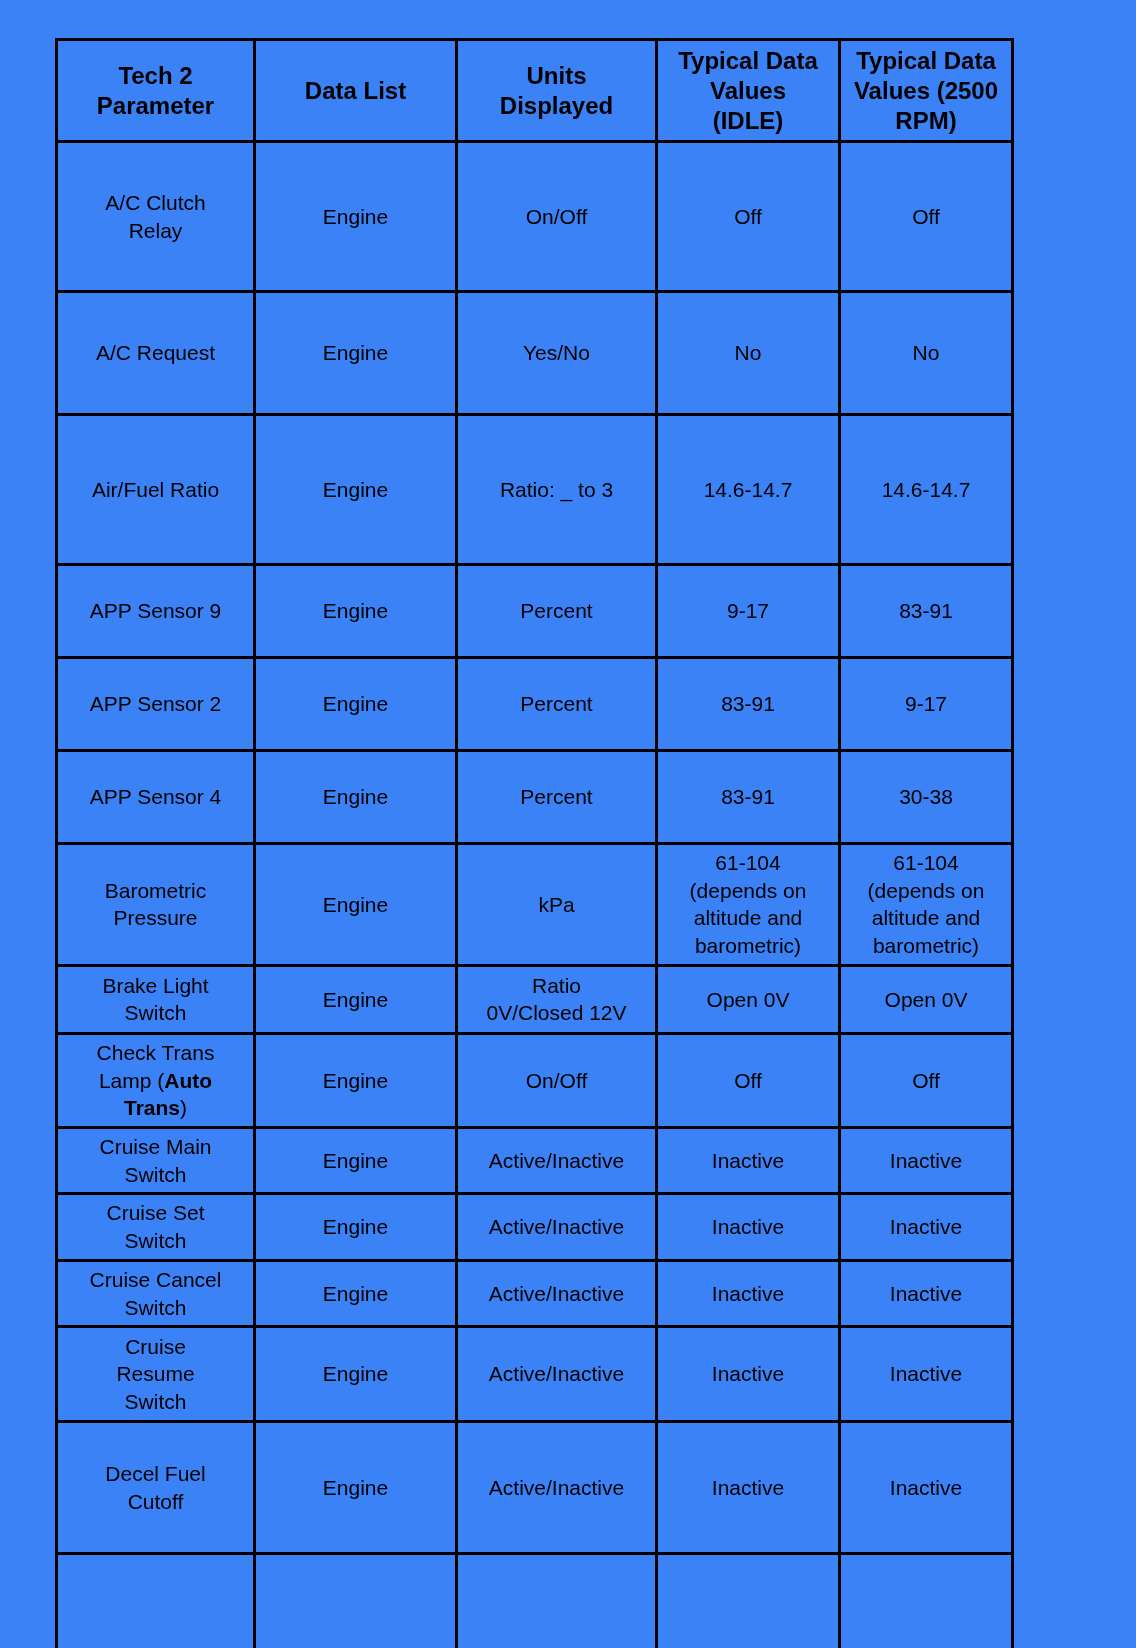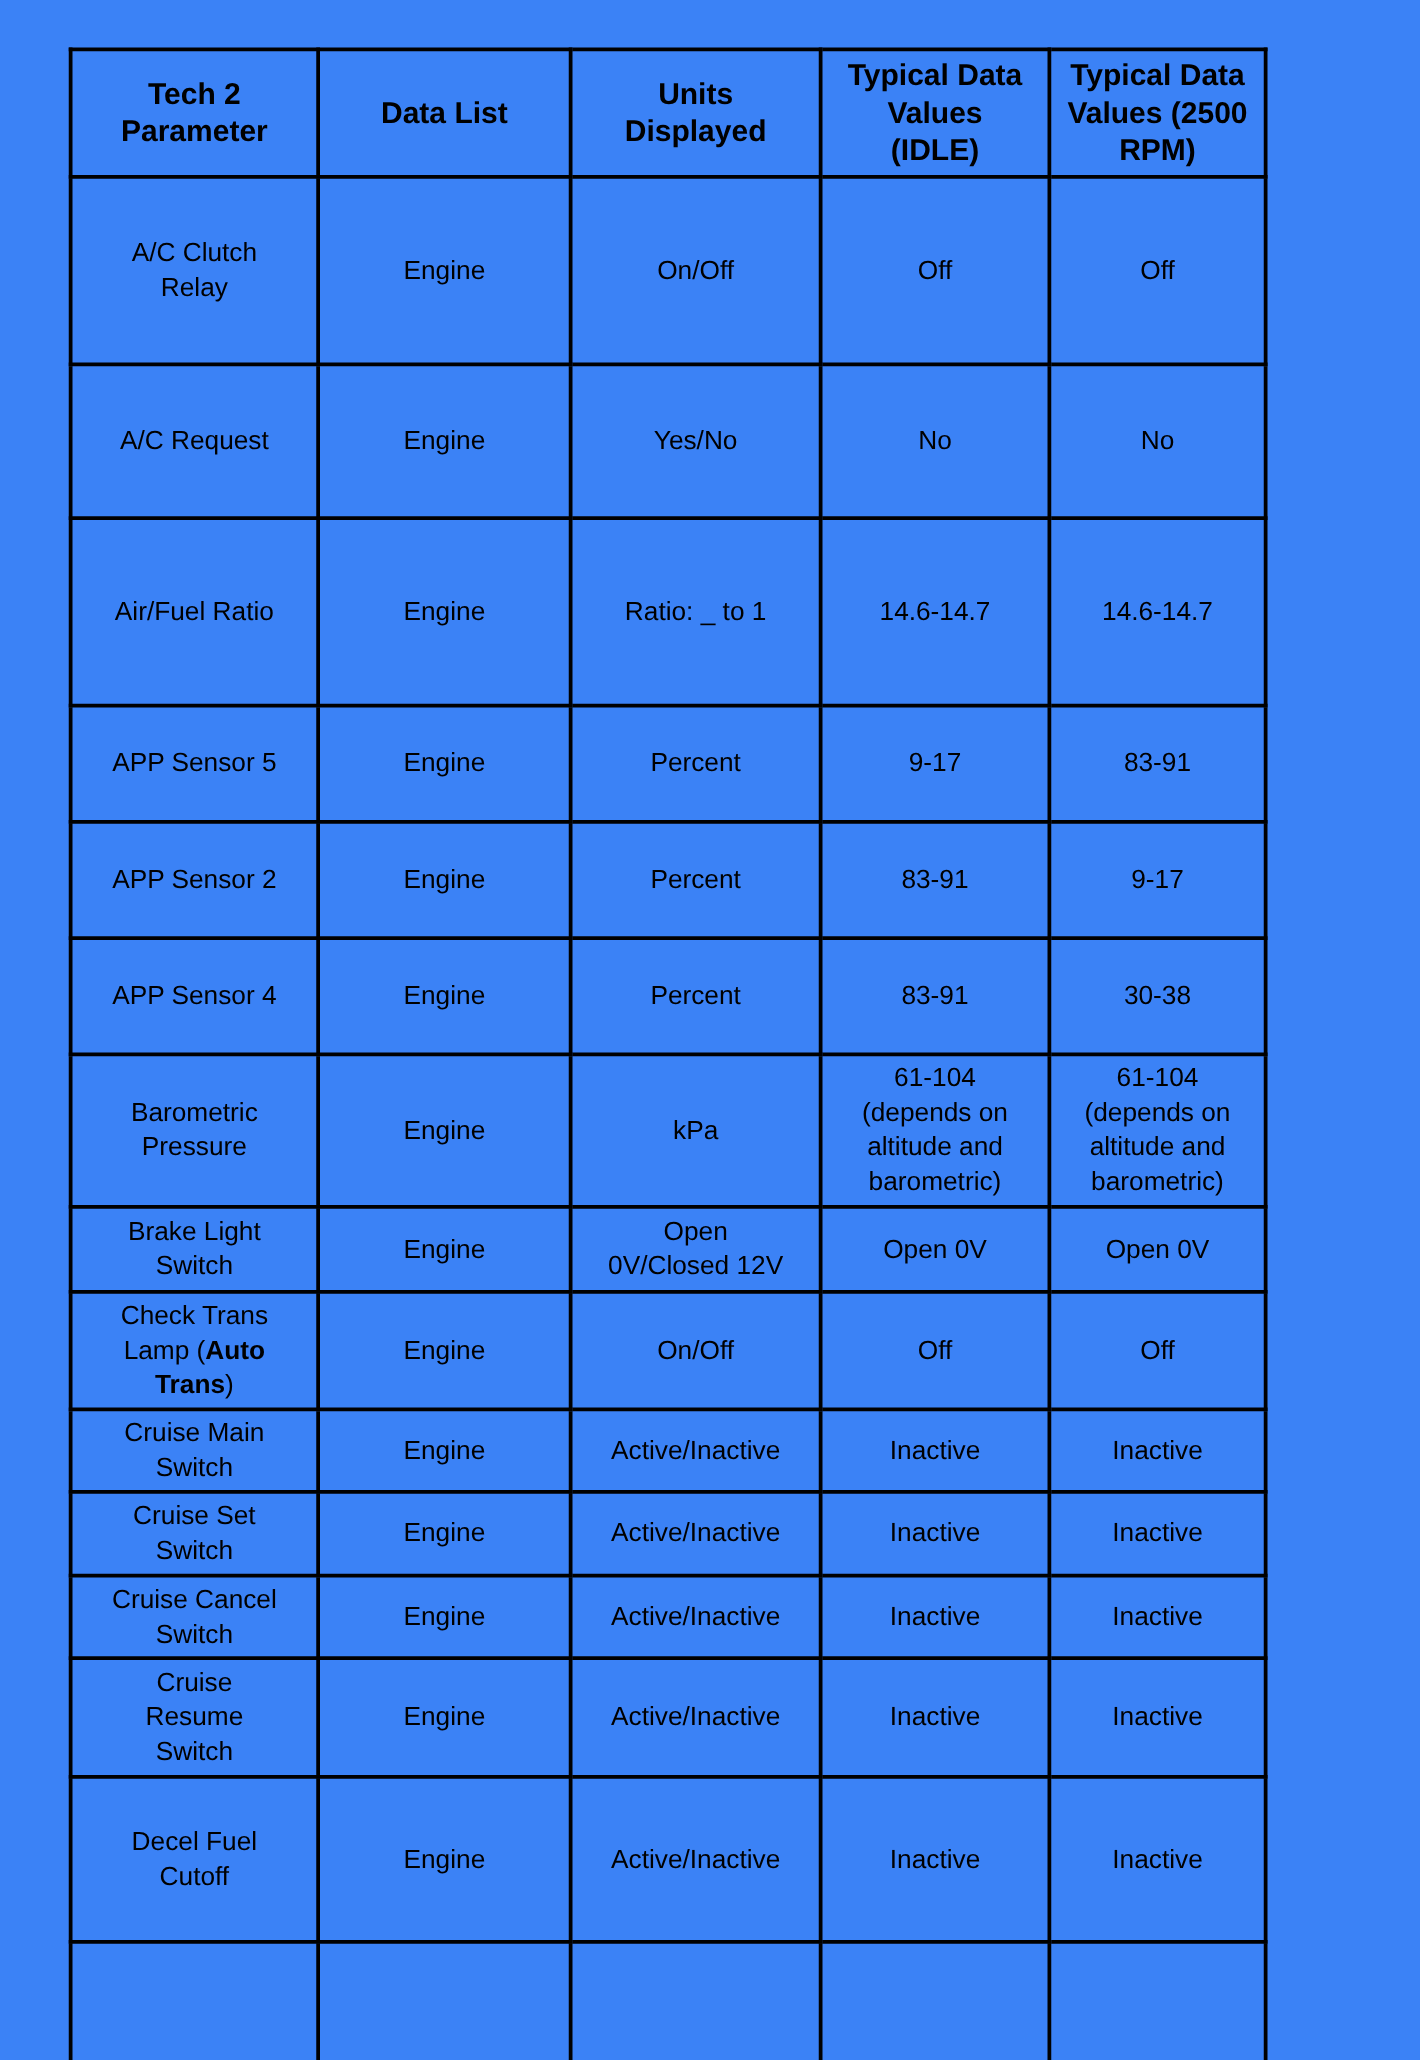--- a/index.html
+++ b/index.html
@@ -80,26 +80,26 @@
         <tr style="height: 123px;">
           <td><span>A/C Request</span></td>
           <td>Engine</td>
           <td>Yes/No</td>
           <td>No</td>
           <td>No</td>
         </tr>
         <tr style="height: 150px;">
           <td><span>Air/Fuel Ratio</span></td>
           <td>Engine</td>
-          <td>Ratio: _ to 1</td>
+          <td>Ratio: _ to 3</td>
           <td>14.6-14.7</td>
           <td>14.6-14.7</td>
         </tr>
         <tr style="height: 93px;">
-          <td><span>APP Sensor 5</span></td>
+          <td><span>APP Sensor 9</span></td>
           <td>Engine</td>
           <td>Percent</td>
           <td>9-17</td>
           <td>83-91</td>
         </tr>
         <tr style="height: 93px; padding-left: 16px;">
           <td><span>APP Sensor 2</span></td>
           <td>Engine</td>
           <td>Percent</td>
           <td>83-91</td>
@@ -123,21 +123,21 @@
 barometric)</td>
           <td>61-104
 (depends on
 altitude and
 barometric)</td>
         </tr>
         <tr style="height: 68px;">
           <td><span>Brake Light
 Switch</span></td>
           <td>Engine</td>
-          <td>Open
+          <td>Ratio
 0V/Closed 12V</td>
           <td>Open 0V</td>
           <td>Open 0V</td>
         </tr>
         <tr style="height: 92px;">
           <td><span>Check Trans
 Lamp (</span><span class="b">Auto
 Trans</span><span>)</span></td>
           <td>Engine</td>
           <td>On/Off</td>

